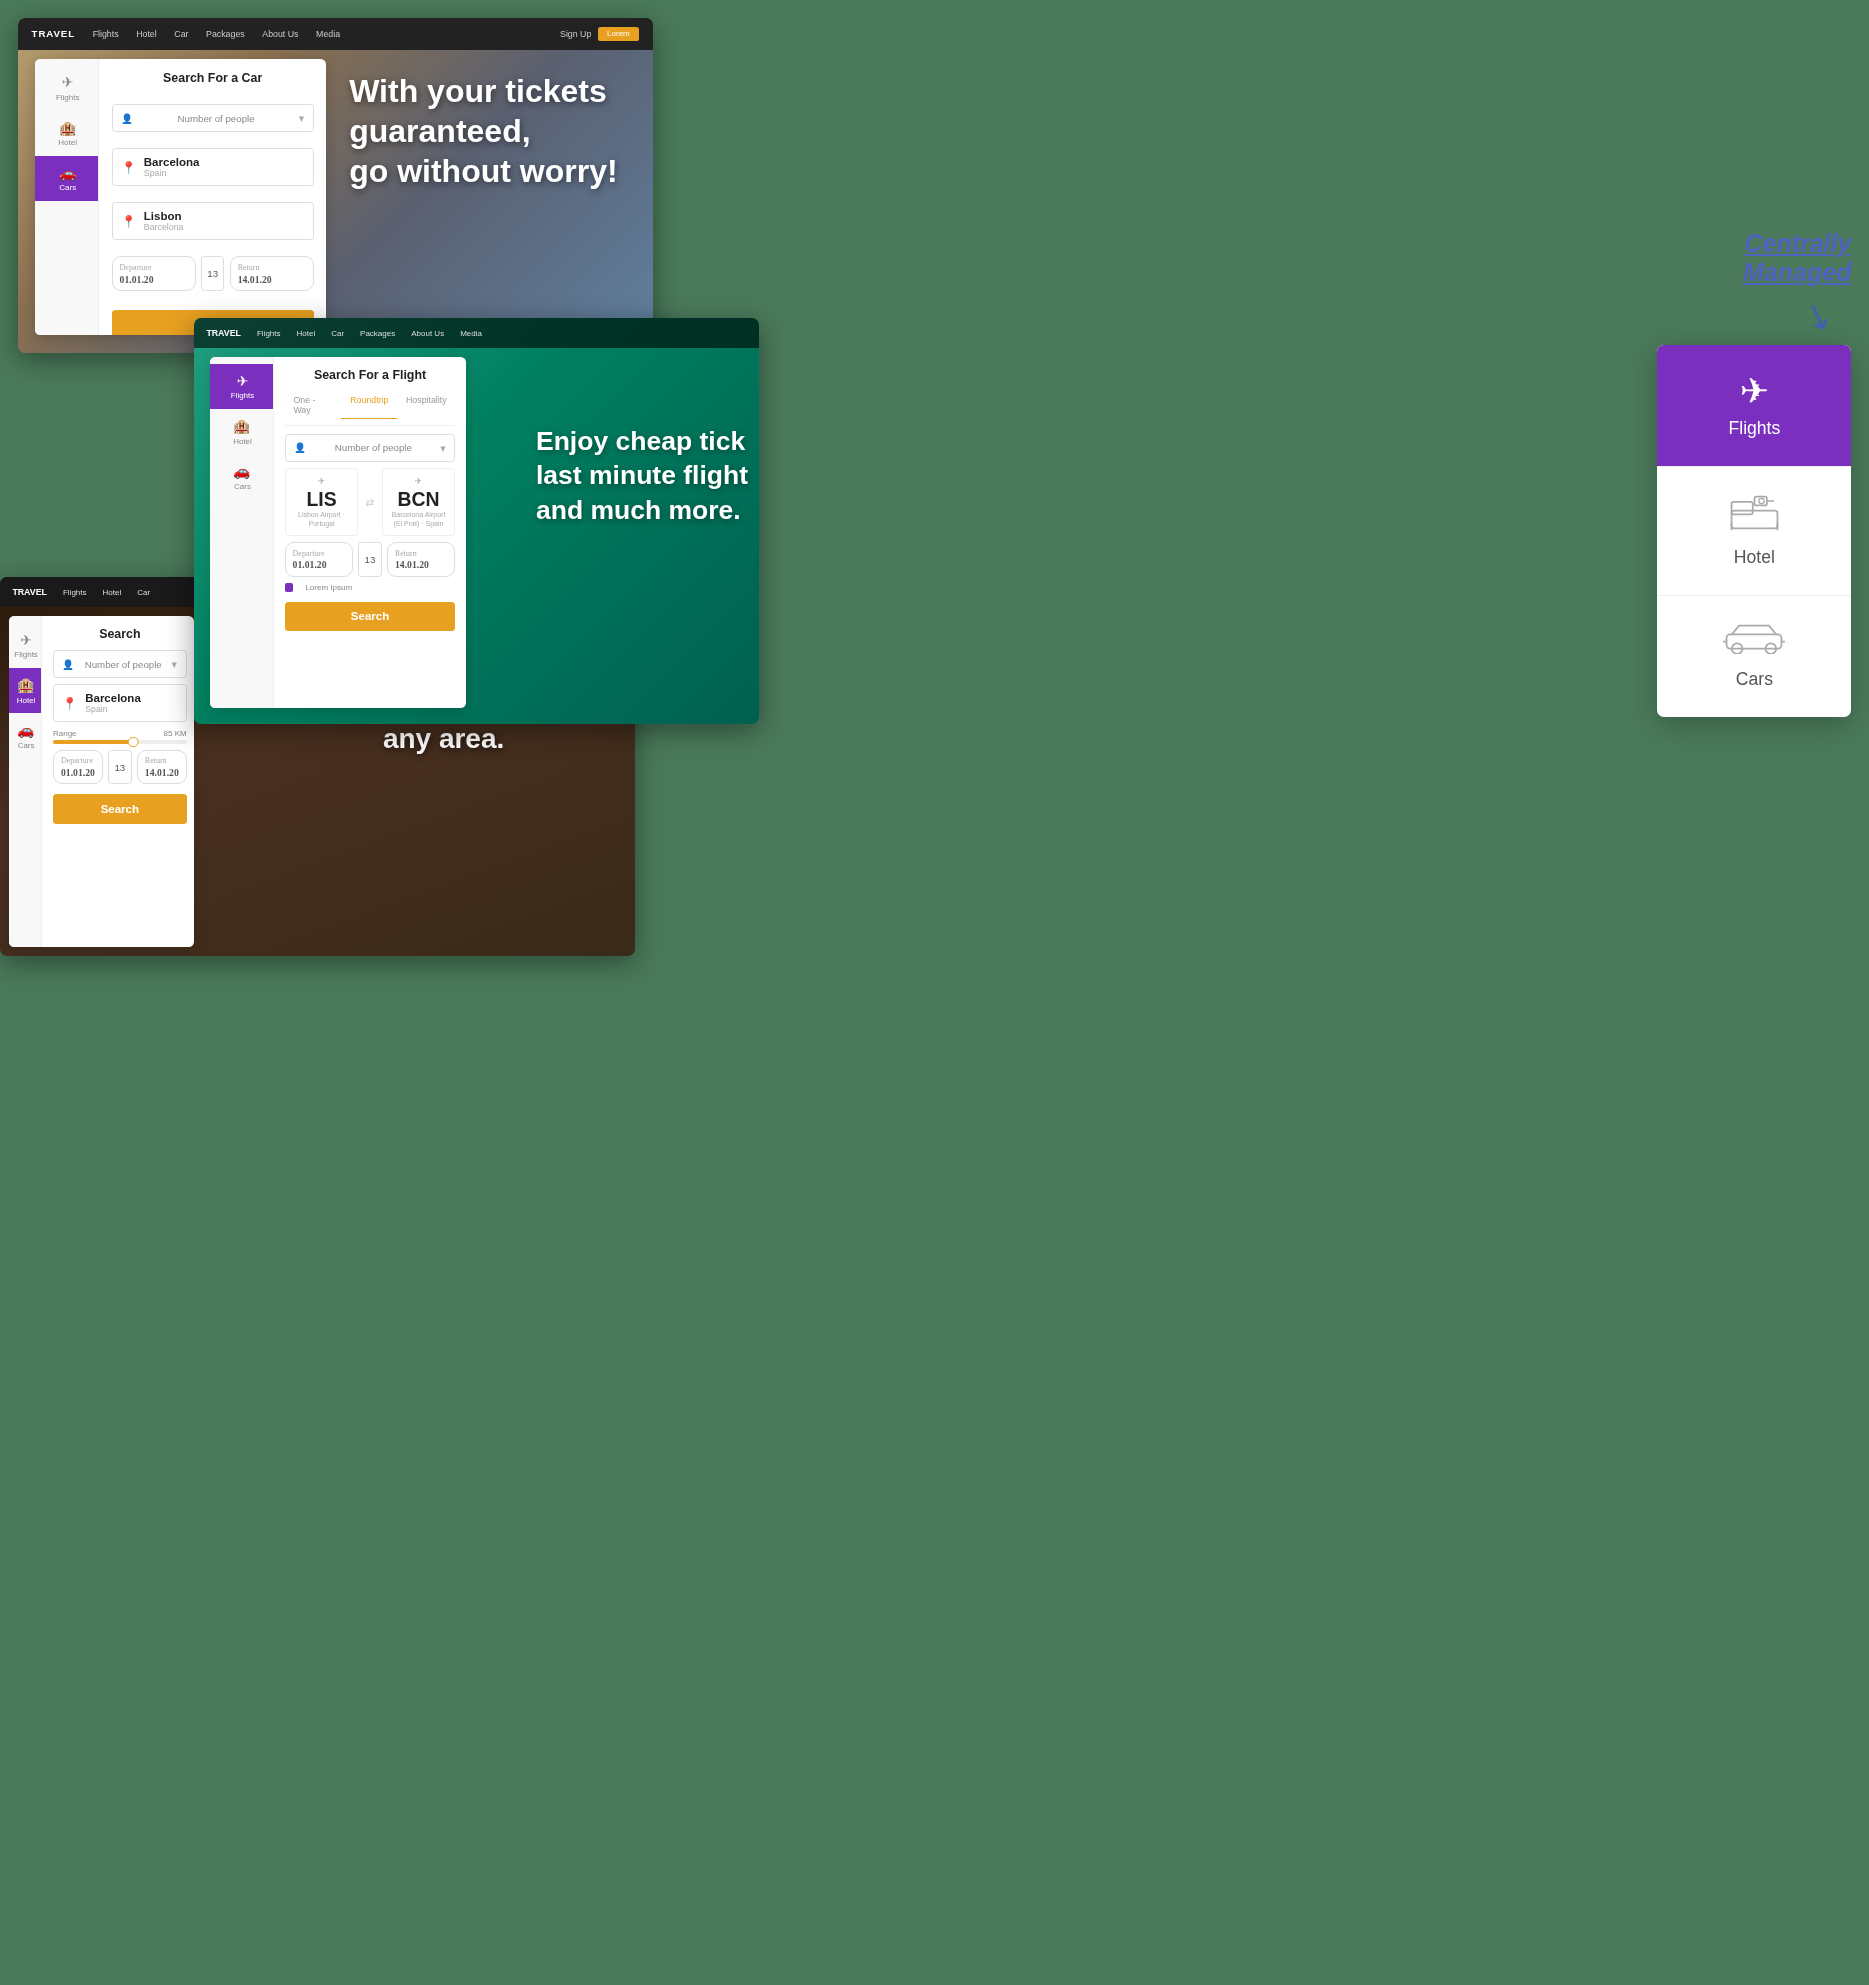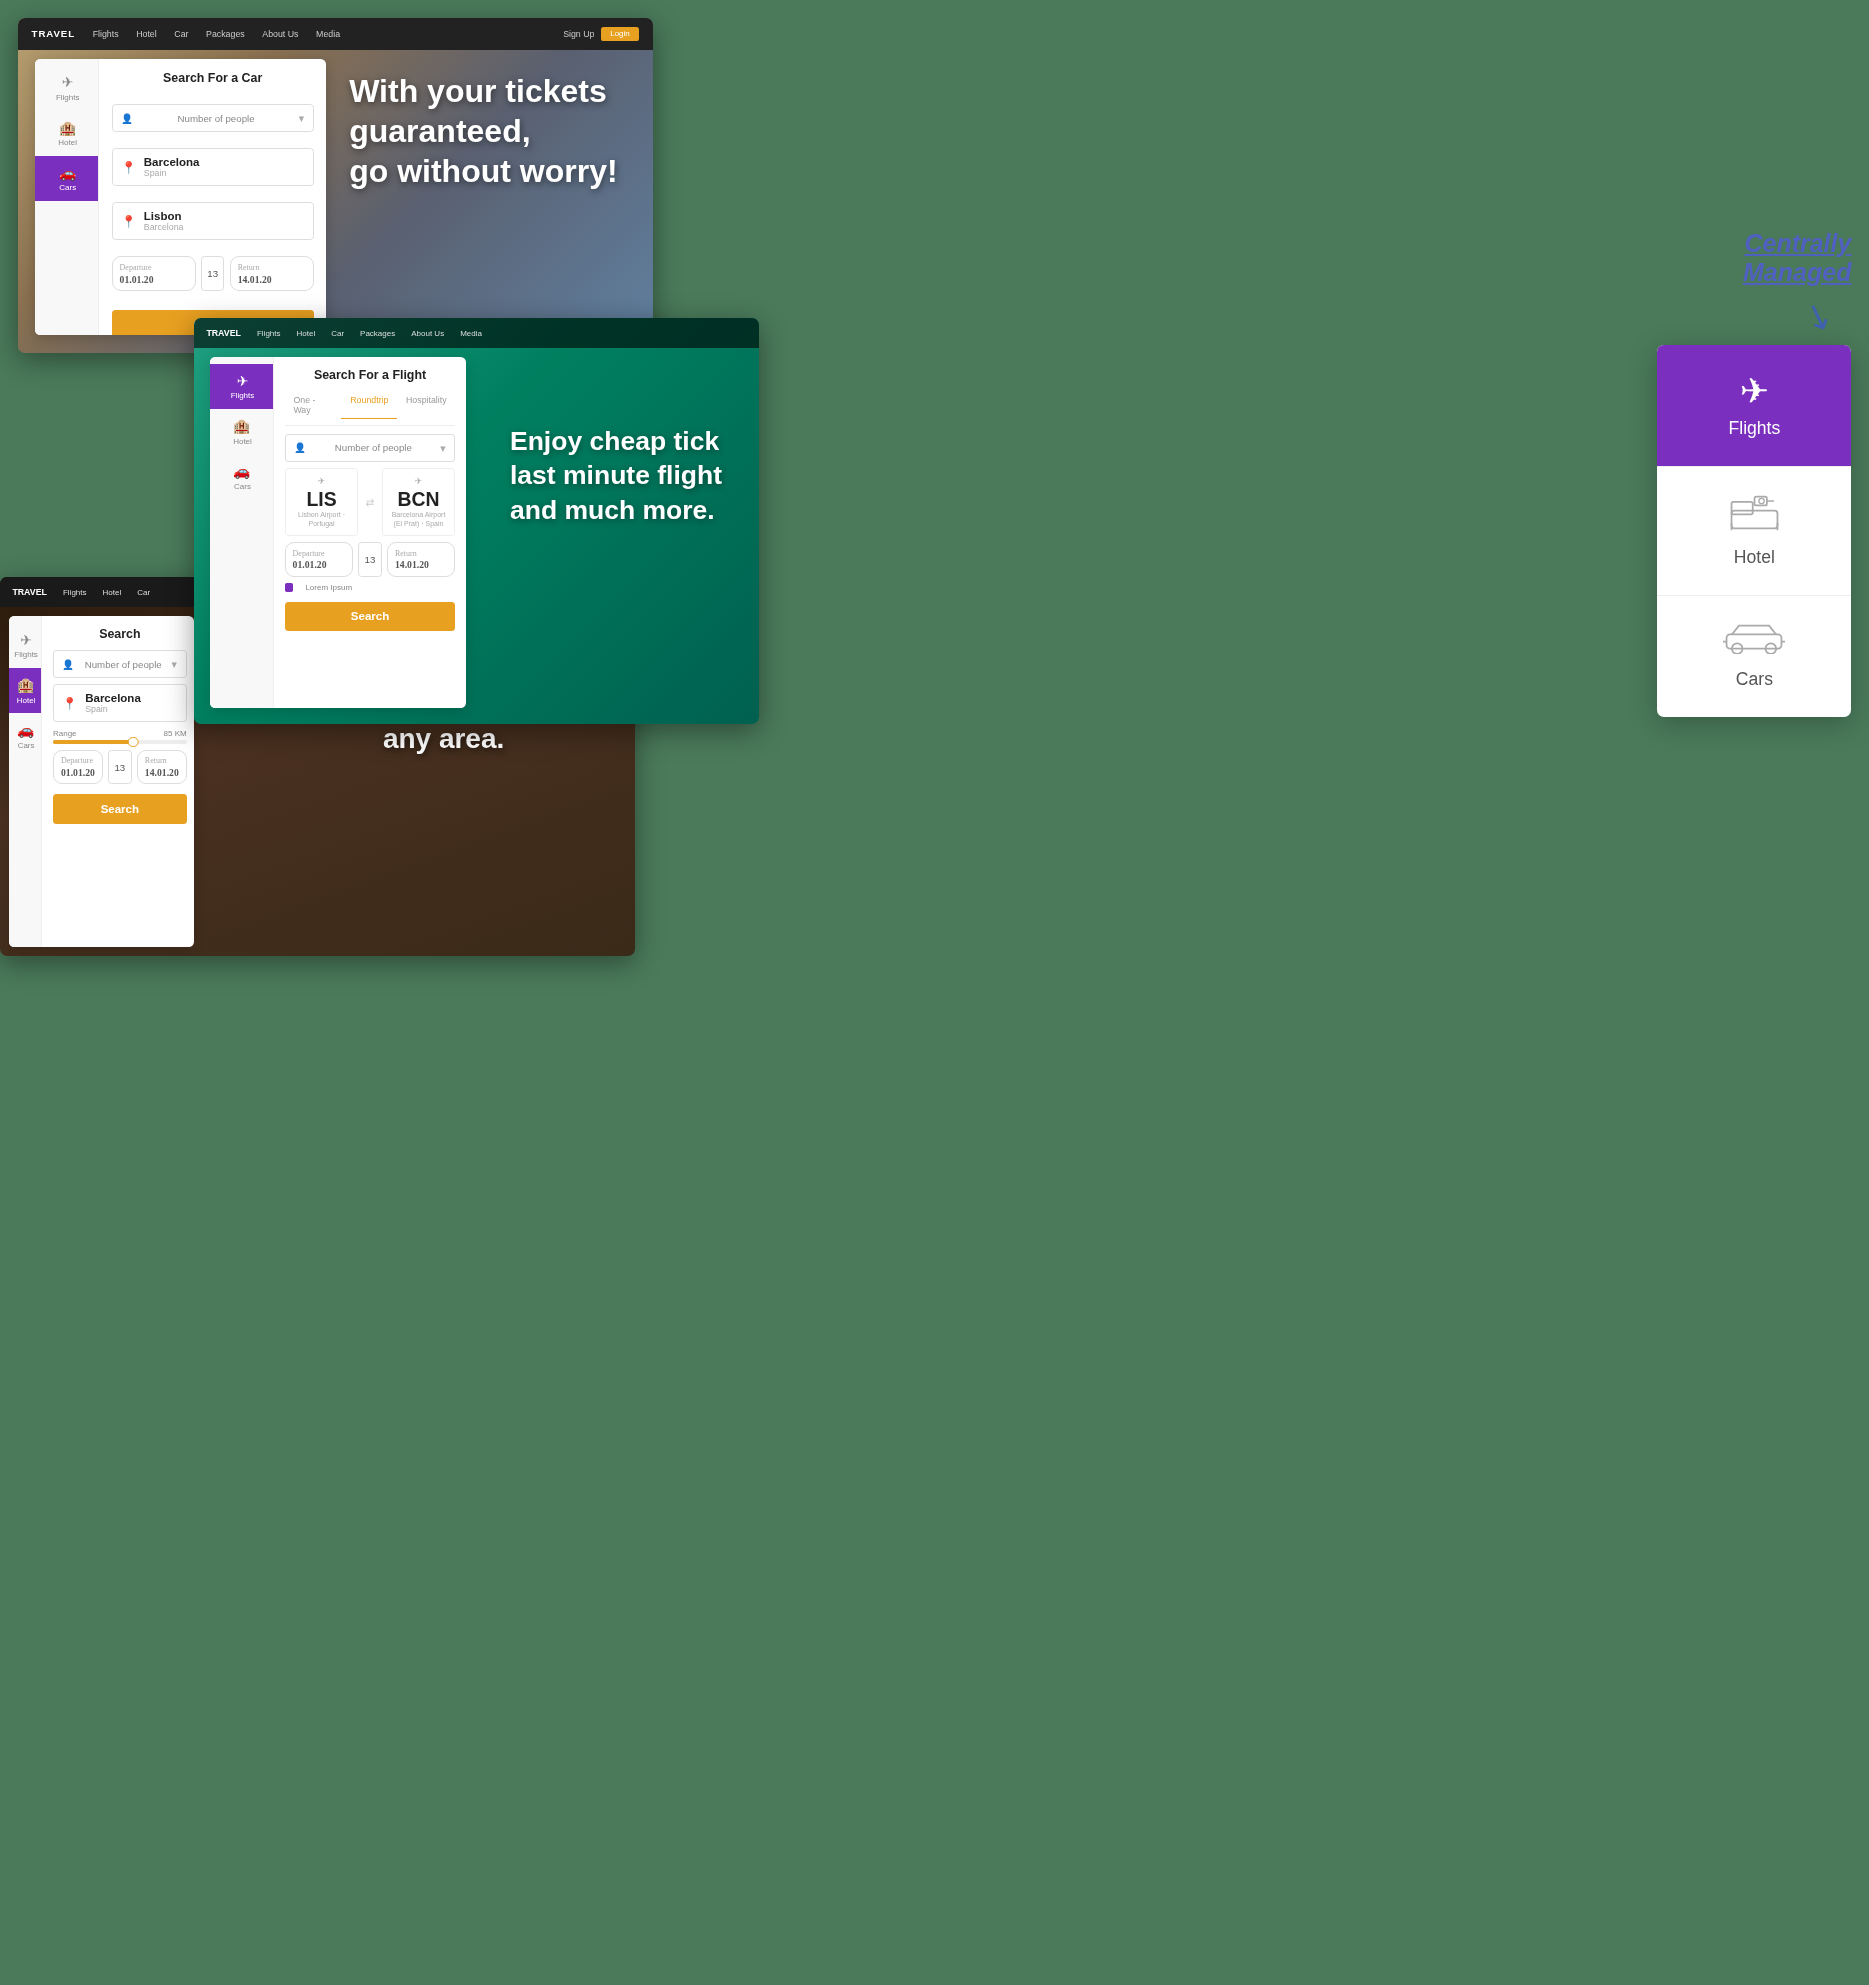--- a/index.html
+++ b/index.html
@@ -208,21 +208,21 @@
       overflow: hidden;
       box-shadow: 0 7px 28px rgba(0,0,0,0.4);
     }
     .card-flight .bg {
       position: absolute;
       inset: 0;
       background: linear-gradient(135deg, #20a080 0%, #008060 40%, #006050 100%);
     }
     .card-flight .hero-text {
       position: absolute;
-      right: 37px;
+      right: 11px;
       top: 106px;
       color: white;
       font-size: 26.5px;
       font-weight: 700;
       line-height: 1.3;
       text-shadow: 0.9px 1.8px 7px rgba(0,0,0,0.4);
     }
     .card-flight .navbar {
       position: absolute;
       top: 0; left: 0; right: 0;
@@ -480,21 +480,21 @@
   <div class="navbar">
     <span class="brand">TRAVEL</span>
     <span class="nav-link">Flights</span>
     <span class="nav-link">Hotel</span>
     <span class="nav-link">Car</span>
     <span class="nav-link">Packages</span>
     <span class="nav-link">About Us</span>
     <span class="nav-link">Media</span>
     <div class="nav-right">
       <span class="signup">Sign Up</span>
-      <span class="login-btn">Login</span>
+      <span class="login-btn">Lorem</span>
     </div>
   </div>
 
   <div class="search-panel">
 
     <div class="sidebar">
       <div class="sidebar-item">
         <span class="icon">✈</span>
         <span>Flights</span>
       </div>

